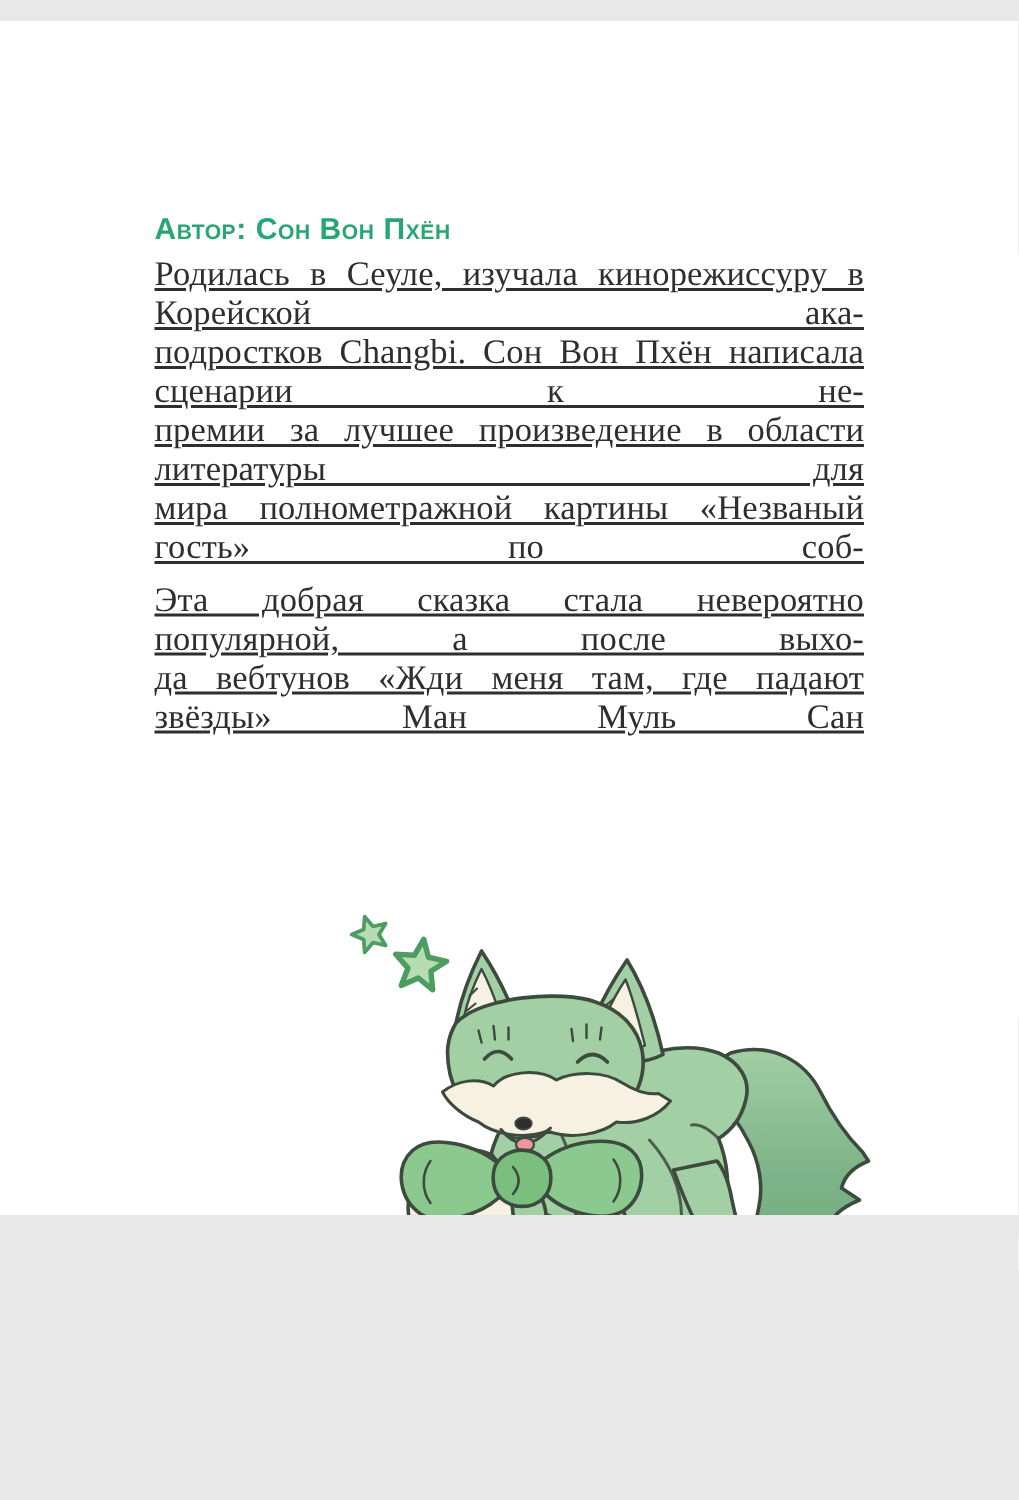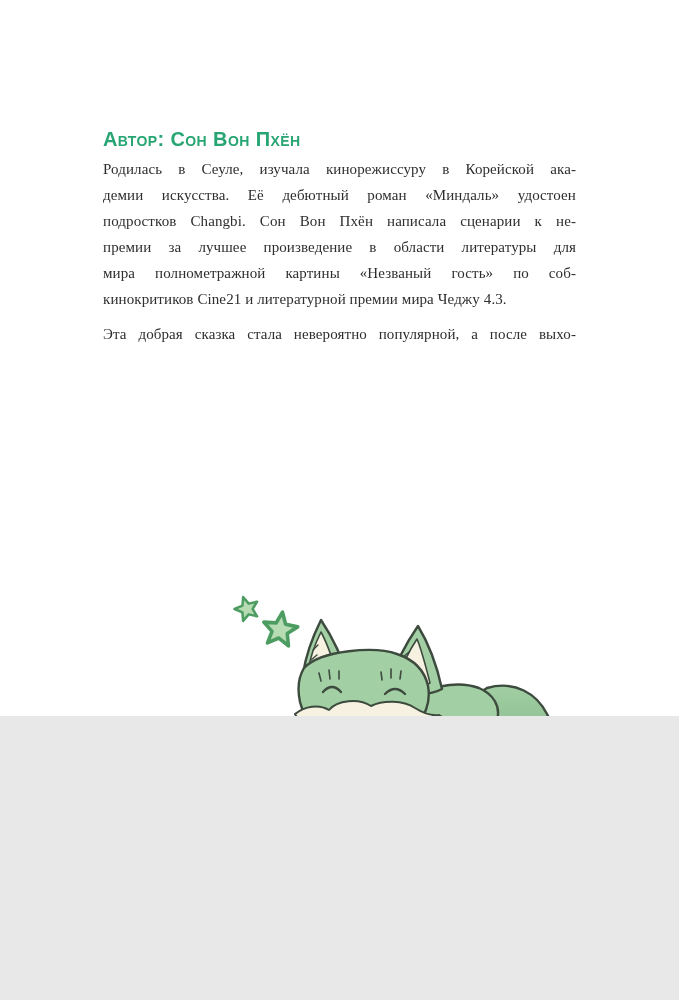--- a/index.html
+++ b/index.html
@@ -1,19 +1,19 @@
 <!DOCTYPE html>
 <html style="--heading-green: #27a572; --body-text: #2e2e2e; --background: #ffffff; --body-green: #a3cfa4; --body-green-dark: #7cb287; --tail-green-dark: #68a973; --bow-green: #8cc98e; --bow-green-dark: #7abf7e; --outline: #3d4a3e; --cream: #f6f1e0; --star-fill: #b7dcb4; --star-stroke: #4d9c62; --tongue-pink: #ee96a0; --nose-black: #2d2d2d;"><head>
 <meta charset="utf-8">
 <style>
   html,body{margin:0;padding:0;background:#e8e8e8;}
   .page{
     position:relative;
-    width:679px;height:716px;
-    margin:0 auto;
+    width:679px;height:796px;
+    margin:14px auto;
     background:var(--background,#ffffff);
     overflow:hidden;
     font-family:"Liberation Serif", serif;
   }
   .text-block{
     position:absolute;
     left:103px;top:128px;
     width:473px;
   }
   .section-heading{
@@ -21,23 +21,24 @@
     font-family:"Liberation Sans", sans-serif;
     font-weight:700;
     font-size:20px;
     line-height:23px;
     letter-spacing:0.4px;
     font-variant:small-caps;
     color:var(--heading-green,#27a572);
   }
   .artist-section{margin-top:9px;}
   .para{
-    font-size:15px;
+    font-size:23px;
     color:var(--body-text,#2e2e2e);
     letter-spacing:0.1px;
+    text-decoration:underline;
   }
   .jline{
     line-height:26px;
     text-align:justify;
     text-align-last:justify;
     white-space:normal;
   }
   .jline.last{
     text-align-last:left;
   }
@@ -53,31 +54,30 @@
 <body>
 
 <div class="page">
 
   <div class="text-block">
 
     <section class="author-section">
       <h2 class="section-heading">Автор: Сон Вон Пхён</h2>
       <div class="para">
           <div class="jline">Родилась в Сеуле, изучала кинорежиссуру в Корейской ака-</div>
-          <div class="jline">демии искусства. Её дебютный роман «Миндаль» удостоен</div>
           <div class="jline">подростков Changbi. Сон Вон Пхён написала сценарии к не-</div>
           <div class="jline">премии за лучшее произведение в области литературы для</div>
           <div class="jline">мира полнометражной картины «Незваный гость» по соб-</div>
-          <div class="jline last">кинокритиков Cine21 и литературной премии мира Чеджу 4.3.</div>
         </div>
     </section>
 
     <section class="artist-section">
       <div class="para">
           <div class="jline">Эта добрая сказка стала невероятно популярной, а после выхо-</div>
+          <div class="jline">да вебтунов «Жди меня там, где падают звёзды» Ман Муль Сан</div>
         </div>
     </section>
 
   </div>
 
   <figure class="illustration" aria-label="Зелёный лис с зелёным бантом, белой грудкой и двумя звёздами">
     <svg viewBox="0 0 356 292" xmlns="http://www.w3.org/2000/svg">
       <defs>
         <path id="star5" d="M0,-10 L2.64,-3.64 L9.51,-3.09 L4.28,1.39 L5.88,8.09 L0,4.5 L-5.88,8.09 L-4.28,1.39 L-9.51,-3.09 L-2.64,-3.64 Z"></path>
         <linearGradient id="bodyGrad" gradientUnits="userSpaceOnUse" x1="0" y1="95" x2="0" y2="292">

